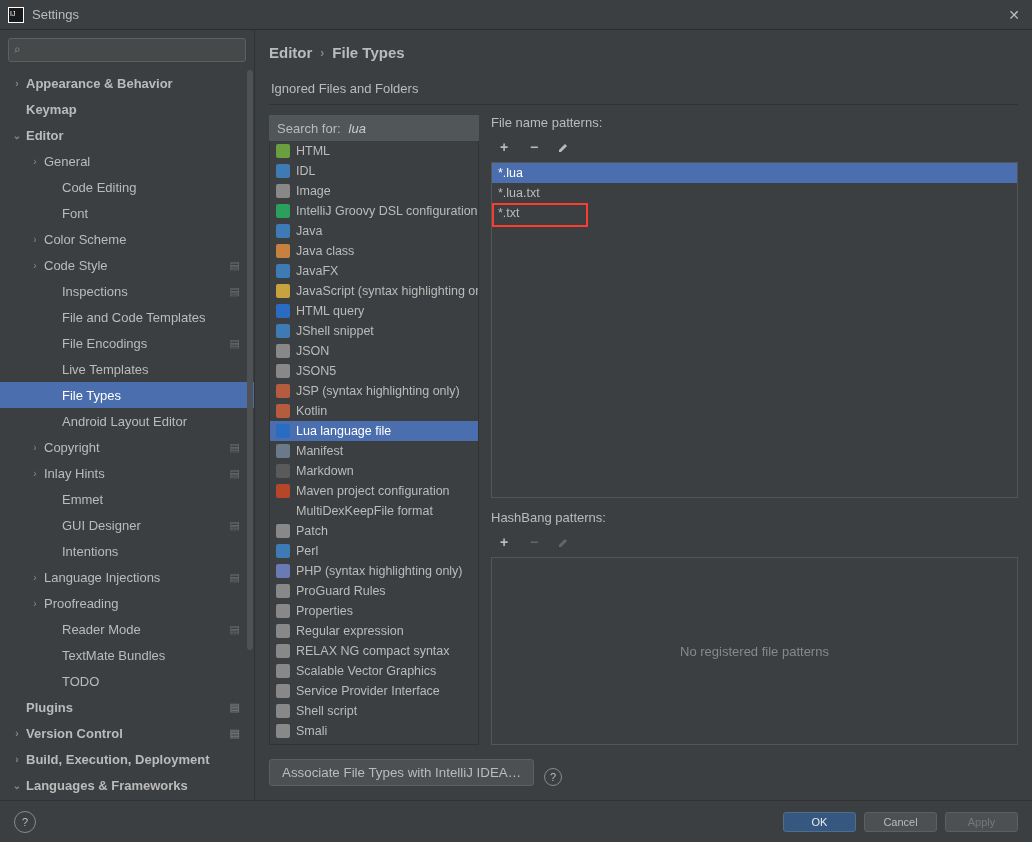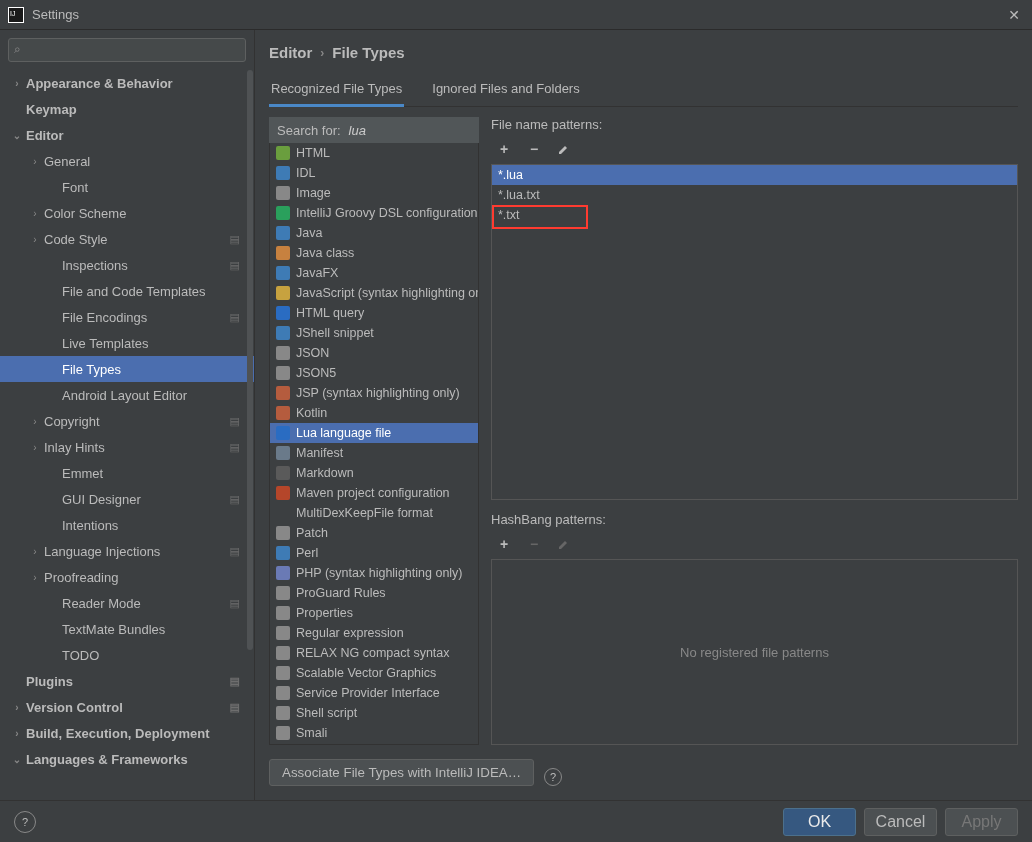--- a/index.html
+++ b/index.html
@@ -49,21 +49,21 @@
 .pattern-row { height:20px; display:flex; align-items:center; padding-left:6px; color:#bbbbbb; cursor:pointer; font-size:12.5px;}
 .pattern-row.selected { background:#4b6eaf; color:#fff; }
 .highlight-box { position:absolute; border:2px solid #ff3b30; pointer-events:none; }
 .hashbang-box { margin-top:4px; flex:1; background:#3c3f41; border:1px solid #555555; display:flex; align-items:center; justify-content:center; color:#888; }
 .bottom-action { padding: 14px 0; display:flex; gap:10px; align-items:flex-end; }
 .assoc-btn { background:#4c5052; border:1px solid #5e6060; color:#bbbbbb; padding:5px 12px; border-radius:3px; cursor:pointer; display:flex; align-items:center; gap:6px; }
 .help-circle { width:18px; height:18px; border:1px solid #888; border-radius:50%; display:flex; align-items:center; justify-content:center; color:#bbbbbb; font-size:11px; }
 .footer { height:42px; border-top:1px solid #323232; display:flex; align-items:center; padding:0 14px; justify-content:space-between; }
 .footer-left .help-circle { width:22px; height:22px; }
 .footer-right { display:flex; gap:8px; }
-.btn { min-width:73px; height:28px; border-radius:3px; border:1px solid #5e6060; background:#4c5052; color:#bbbbbb; cursor:pointer; font-size:16px; }
+.btn { min-width:73px; height:20px; border-radius:3px; border:1px solid #5e6060; background:#4c5052; color:#bbbbbb; cursor:pointer; font-size:11px; }
 .btn.primary { background:#365880; border-color:#4c708c; color:#eaeaea; }
 .btn.disabled { color:#777; }
 </style>
 </head>
 <body>
 
 <div class="titlebar">
   <div class="left">
     <span class="logo"></span>
     <span>Settings</span>
@@ -94,20 +94,24 @@
         <div class="tree-item l0 bold">
           <span class="chev">⌄</span>
           <span>Editor</span>
         </div>
         <div class="tree-item l1">
           <span class="chev">›</span>
           <span>General</span>
         </div>
         <div class="tree-item l2">
           <span class="chev"></span>
+          <span>Code Editing</span>
+        </div>
+        <div class="tree-item l2">
+          <span class="chev"></span>
           <span>Font</span>
         </div>
         <div class="tree-item l1">
           <span class="chev">›</span>
           <span>Color Scheme</span>
         </div>
         <div class="tree-item l1">
           <span class="chev">›</span>
           <span>Code Style</span>
           <span class="gear-small">▤</span>
@@ -205,21 +209,20 @@
       </div>
   </div>
 
   <div class="content">
     <div class="breadcrumb">
       <span>Editor</span>
       <span class="sep">›</span>
       <span>File Types</span>
     </div>
     <div class="tabs">
-      <div class="tab active">Recognized File Types</div>
       <div class="tab">Ignored Files and Folders</div>
     </div>
 
     <div class="panels">
       <div class="left-panel">
         <div class="search-for">
           <span class="lbl">Search for:</span>
           <span class="val">lua</span>
         </div>
         <div class="filetype-list" id="ftlist">

